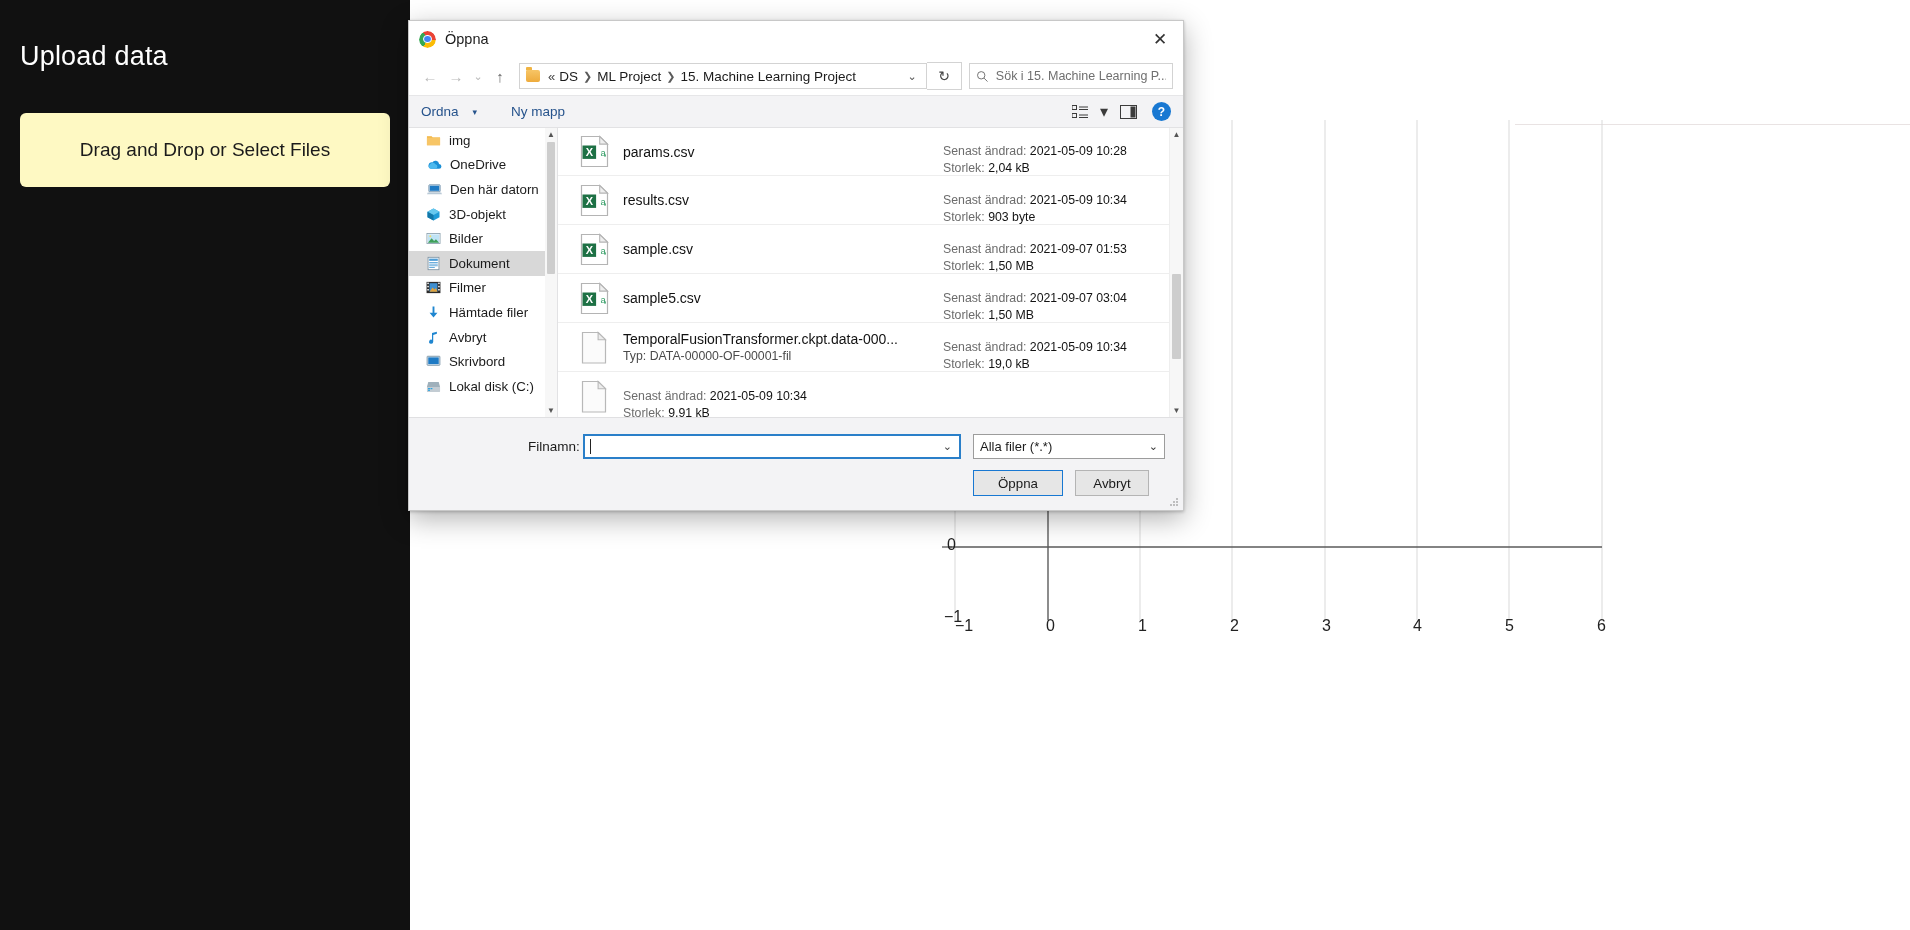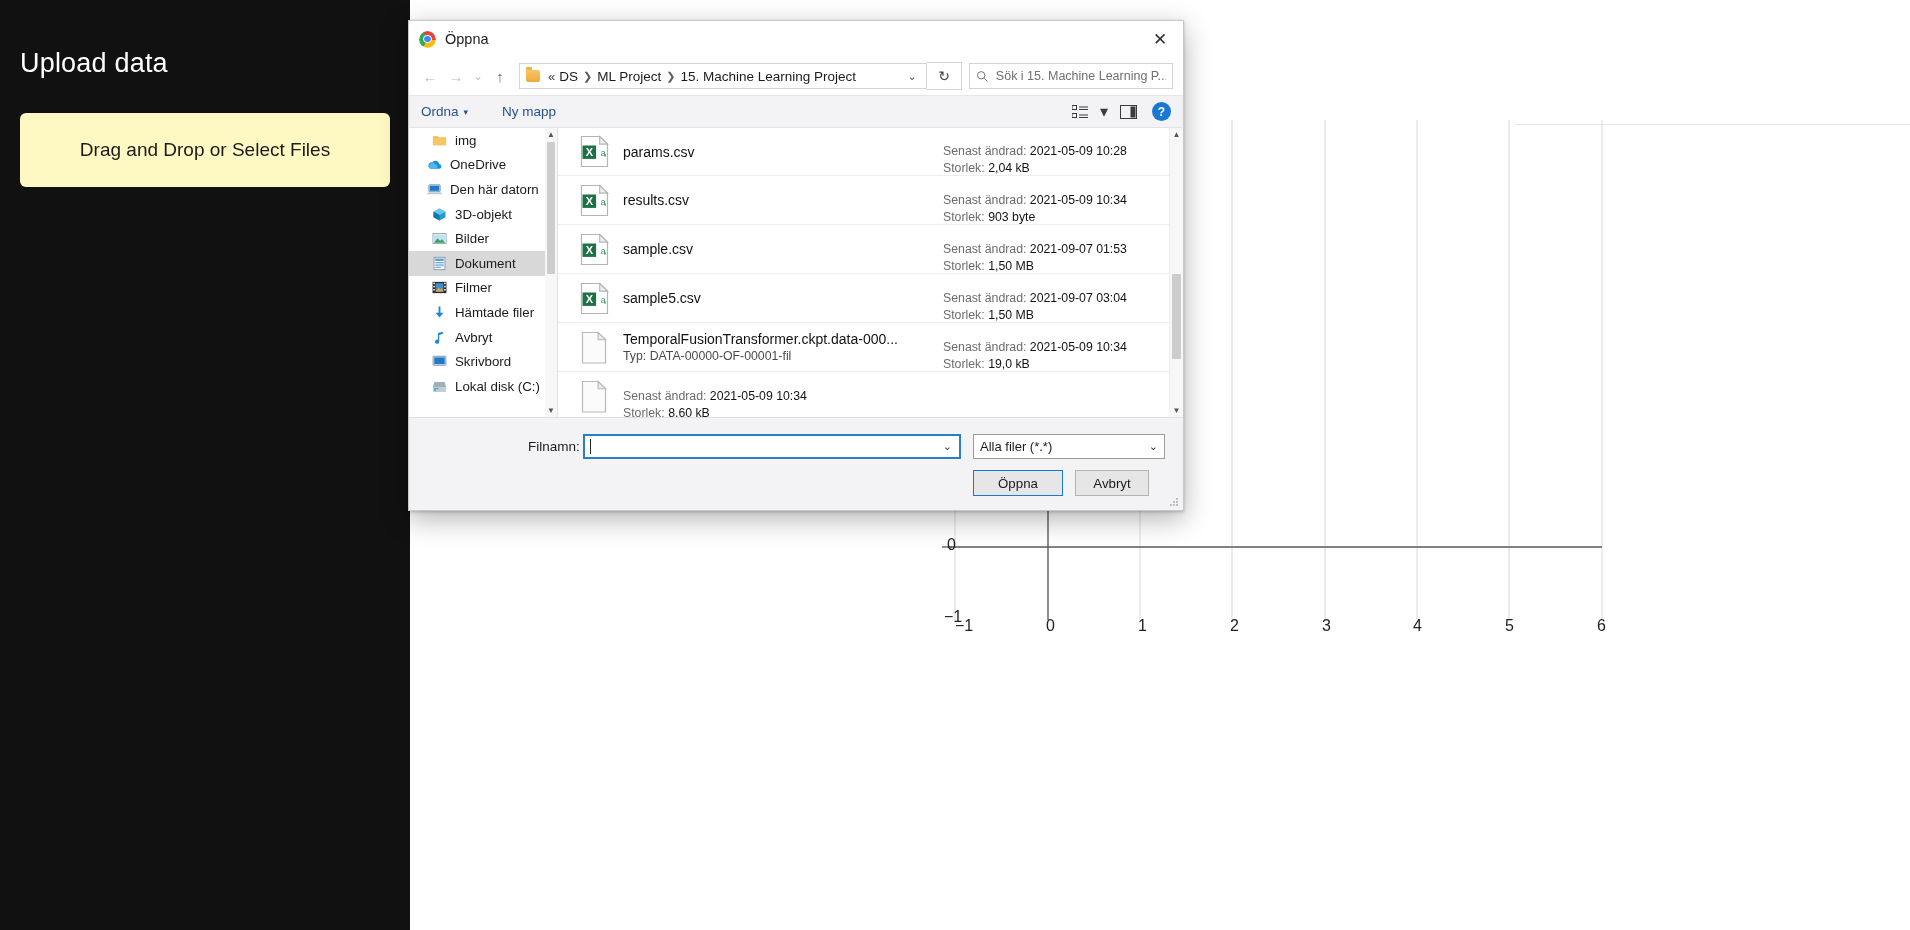--- a/index.html
+++ b/index.html
@@ -10,21 +10,21 @@
   }
 
   
   #app-root{position:absolute;inset:0;background:#ffffff;}
 
   #sidebar-dark{
     position:absolute;left:0;top:0;width:410px;height:930px;
     background:#111111;
   }
   #upload-title{
-    position:absolute;left:20px;top:48px;width:370px;
+    position:absolute;left:20px;top:41px;width:370px;
     color:#ffffff;font-size:27px;font-weight:400;letter-spacing:.2px;
   }
   #dropzone{
     position:absolute;left:20px;top:113px;width:370px;height:74px;
     background:#fef9c3;border-radius:6px;
     display:flex;align-items:center;justify-content:center;
   }
   #dropzone span{font-size:19px;color:#1b1b1b;}
 
   
@@ -98,21 +98,21 @@
     width:204px;height:26px;margin-left:7px;border:1px solid #d3d3d3;background:#fff;
     display:flex;align-items:center;padding:0 6px;box-sizing:border-box;flex:none;gap:7px;
   }
   #search-box .txt{font-size:12.5px;color:#6f6f6f;white-space:nowrap;overflow:hidden;}
 
   
   #dlg-cmdbar{
     height:31px;flex:none;background:#f3f3f5;border-top:1px solid #e6e6e8;
     display:flex;align-items:center;padding:0 12px;gap:0;
   }
-  .cmd{font-size:13.5px;color:#26538c;display:flex;align-items:center;gap:5px;justify-content:flex-end;}
+  .cmd{font-size:13.5px;color:#26538c;display:flex;align-items:center;gap:14px;justify-content:flex-end;}
   #cmd-ordna{margin-right:34px;}
   .cmd .caret{font-size:9px;color:#26538c;}
   #cmdbar-right{margin-left:auto;display:flex;align-items:center;gap:2px;}
   .viewbtn{width:30px;height:24px;display:flex;align-items:center;justify-content:center;color:#3b3b3b;}
   .helpbtn{
     width:19px;height:19px;border-radius:50%;background:#1878d2;color:#fff;
     display:flex;align-items:center;justify-content:center;font-size:12px;font-weight:bold;
     margin-left:7px;
   }
 
@@ -120,21 +120,21 @@
   #dlg-body{flex:1;display:flex;min-height:0;background:#fff;border-top:1px solid #e2e2e4;}
   #tree-pane{
     width:148px;flex:none;position:relative;overflow:hidden;background:#fff;
     border-right:1px solid #e2e2e4;
   }
   #tree-inner{position:absolute;left:0;top:0;right:12px;}
   .tree-item{
     height:24.6px;display:flex;align-items:center;gap:7px;padding-left:12px;font-size:13.3px;color:#1b1b1b;
   }
   .tree-item.sel{background:#d8d8d8;}
-  .tree-item.lvl2{padding-left:22px;}
+  .tree-item.lvl2{padding-left:16px;}
   .tree-item.lvl1{padding-left:17px;}
   .tico{width:17px;height:15px;flex:none;position:relative;}
 
   #tree-scroll{
     position:absolute;right:0;top:0;width:12px;bottom:0;background:#f7f7f7;
     display:flex;flex-direction:column;align-items:center;
   }
   .sb-arrow{width:12px;height:13px;display:flex;align-items:center;justify-content:center;
     font-size:8px;color:#555;flex:none;}
   #tree-thumb{width:8px;background:#cdcdcd;border-radius:1px;margin:1px auto;flex:none;}
@@ -527,21 +527,21 @@
               <div><span class="k">Storlek:</span> <span class="v">19,0 kB</span></div>
             </div>
           </div>
           <div class="file-row">
             <span class="ficon"><svg width="29" height="33" viewBox="0 0 29 33">
                 <path d="M2.5 1.5h15.6l7.4 7.2v23.3H2.5z" fill="#fbfbfb" stroke="#b8b8b8" stroke-width="1.2"></path>
                 <path d="M18.1 1.5 25.5 8.7h-7.4z" fill="#ececec" stroke="#b8b8b8" stroke-width="1.1"></path>
               </svg></span>
             <div class="fmeta">
               <div><span class="k">Senast ändrad:</span> <span class="v">2021-05-09 10:34</span></div>
-              <div><span class="k">Storlek:</span> <span class="v">8,60 kB</span></div>
+              <div><span class="k">Storlek:</span> <span class="v">9,91 kB</span></div>
             </div>
           </div>
         </div>
       <div id="list-scroll">
         <div class="sb-arrow">▲</div>
         <div id="list-thumb" style="top:146px;height:85px"></div>
         <div style="flex:1"></div>
         <div class="sb-arrow">▼</div>
       </div>
     </div>

